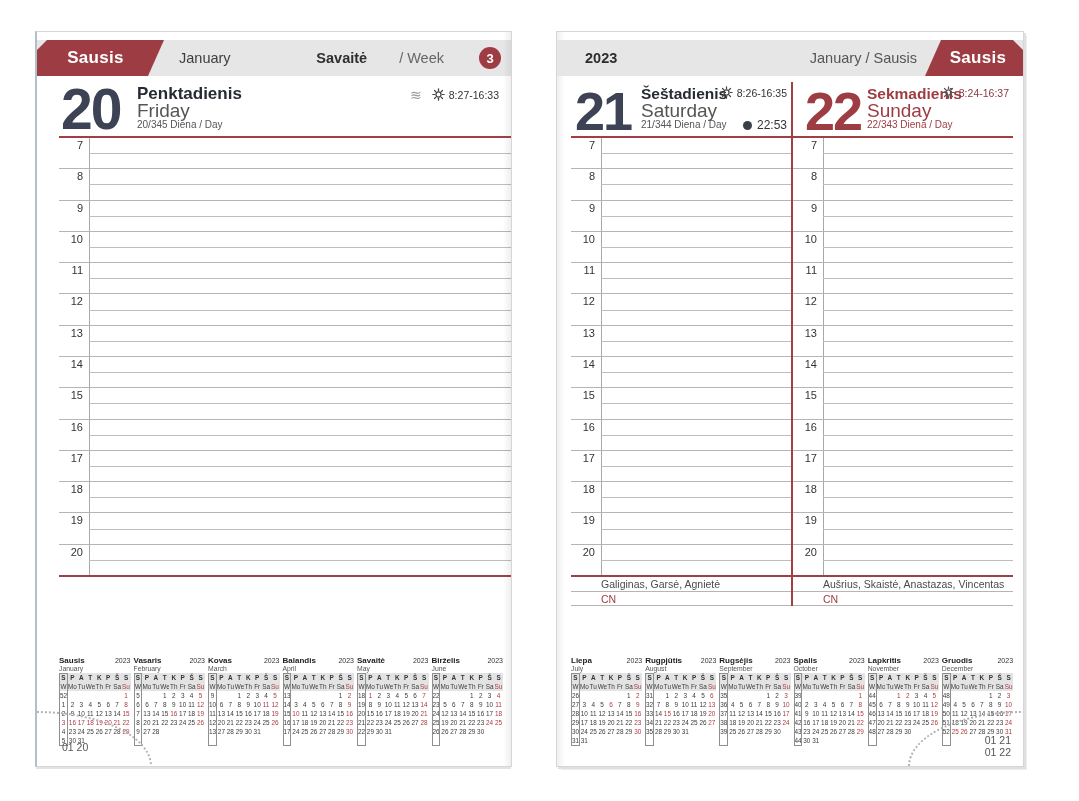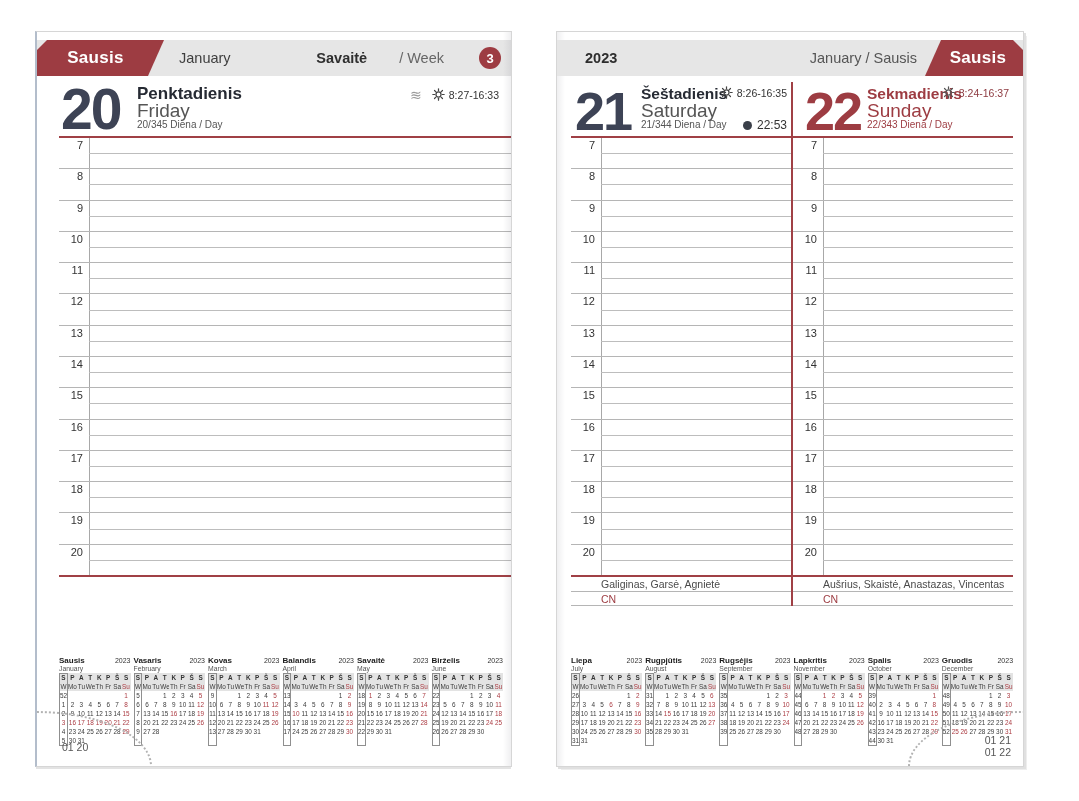--- a/index.html
+++ b/index.html
@@ -1127,24 +1127,24 @@
               <td>29</td>
               <td>30</td>
               <td></td>
             </tr>
           </tbody>
         </table>
         <div class="wkbox"></div>
       </div>
       <div class="mcal">
         <div class="mcal-title">
-          <span class="mt-name">Lapkritis</span>
+          <span class="mt-name">Spalis</span>
           <span class="mt-year">2023</span>
         </div>
-        <div class="mcal-sub">November</div>
+        <div class="mcal-sub">October</div>
         <table class="mcal-grid">
           <thead>
             <tr>
               <th>S</th>
               <th>P</th>
               <th>A</th>
               <th>T</th>
               <th>K</th>
               <th>P</th>
               <th>Š</th>
@@ -1156,20 +1156,114 @@
               <th>Tu</th>
               <th>We</th>
               <th>Th</th>
               <th>Fr</th>
               <th>Sa</th>
               <th class="r">Su</th>
             </tr>
           </thead>
           <tbody>
             <tr>
+              <td>39</td>
+              <td></td>
+              <td></td>
+              <td></td>
+              <td></td>
+              <td></td>
+              <td></td>
+              <td class="r">1</td>
+            </tr>
+            <tr>
+              <td>40</td>
+              <td>2</td>
+              <td>3</td>
+              <td>4</td>
+              <td>5</td>
+              <td>6</td>
+              <td>7</td>
+              <td class="r">8</td>
+            </tr>
+            <tr>
+              <td>41</td>
+              <td>9</td>
+              <td>10</td>
+              <td>11</td>
+              <td>12</td>
+              <td>13</td>
+              <td>14</td>
+              <td class="r">15</td>
+            </tr>
+            <tr>
+              <td>42</td>
+              <td>16</td>
+              <td>17</td>
+              <td>18</td>
+              <td>19</td>
+              <td>20</td>
+              <td>21</td>
+              <td class="r">22</td>
+            </tr>
+            <tr>
+              <td>43</td>
+              <td>23</td>
+              <td>24</td>
+              <td>25</td>
+              <td>26</td>
+              <td>27</td>
+              <td>28</td>
+              <td class="r">29</td>
+            </tr>
+            <tr>
+              <td>44</td>
+              <td>30</td>
+              <td>31</td>
+              <td></td>
+              <td></td>
+              <td></td>
+              <td></td>
+              <td></td>
+            </tr>
+          </tbody>
+        </table>
+        <div class="wkbox"></div>
+      </div>
+      <div class="mcal">
+        <div class="mcal-title">
+          <span class="mt-name">Lapkritis</span>
+          <span class="mt-year">2023</span>
+        </div>
+        <div class="mcal-sub">November</div>
+        <table class="mcal-grid">
+          <thead>
+            <tr>
+              <th>S</th>
+              <th>P</th>
+              <th>A</th>
+              <th>T</th>
+              <th>K</th>
+              <th>P</th>
+              <th>Š</th>
+              <th class="r">S</th>
+            </tr>
+            <tr>
+              <th>W</th>
+              <th>Mo</th>
+              <th>Tu</th>
+              <th>We</th>
+              <th>Th</th>
+              <th>Fr</th>
+              <th>Sa</th>
+              <th class="r">Su</th>
+            </tr>
+          </thead>
+          <tbody>
+            <tr>
               <td>44</td>
               <td></td>
               <td></td>
               <td class="r">1</td>
               <td class="r">2</td>
               <td>3</td>
               <td>4</td>
               <td class="r">5</td>
             </tr>
             <tr>
@@ -1211,24 +1305,24 @@
               <td></td>
               <td></td>
               <td></td>
             </tr>
           </tbody>
         </table>
         <div class="wkbox"></div>
       </div>
       <div class="mcal">
         <div class="mcal-title">
-          <span class="mt-name">Spalis</span>
+          <span class="mt-name">Gruodis</span>
           <span class="mt-year">2023</span>
         </div>
-        <div class="mcal-sub">October</div>
+        <div class="mcal-sub">December</div>
         <table class="mcal-grid">
           <thead>
             <tr>
               <th>S</th>
               <th>P</th>
               <th>A</th>
               <th>T</th>
               <th>K</th>
               <th>P</th>
               <th>Š</th>
@@ -1240,114 +1334,20 @@
               <th>Tu</th>
               <th>We</th>
               <th>Th</th>
               <th>Fr</th>
               <th>Sa</th>
               <th class="r">Su</th>
             </tr>
           </thead>
           <tbody>
             <tr>
-              <td>39</td>
-              <td></td>
-              <td></td>
-              <td></td>
-              <td></td>
-              <td></td>
-              <td></td>
-              <td class="r">1</td>
-            </tr>
-            <tr>
-              <td>40</td>
-              <td>2</td>
-              <td>3</td>
-              <td>4</td>
-              <td>5</td>
-              <td>6</td>
-              <td>7</td>
-              <td class="r">8</td>
-            </tr>
-            <tr>
-              <td>41</td>
-              <td>9</td>
-              <td>10</td>
-              <td>11</td>
-              <td>12</td>
-              <td>13</td>
-              <td>14</td>
-              <td class="r">15</td>
-            </tr>
-            <tr>
-              <td>42</td>
-              <td>16</td>
-              <td>17</td>
-              <td>18</td>
-              <td>19</td>
-              <td>20</td>
-              <td>21</td>
-              <td class="r">22</td>
-            </tr>
-            <tr>
-              <td>43</td>
-              <td>23</td>
-              <td>24</td>
-              <td>25</td>
-              <td>26</td>
-              <td>27</td>
-              <td>28</td>
-              <td class="r">29</td>
-            </tr>
-            <tr>
-              <td>44</td>
-              <td>30</td>
-              <td>31</td>
-              <td></td>
-              <td></td>
-              <td></td>
-              <td></td>
-              <td></td>
-            </tr>
-          </tbody>
-        </table>
-        <div class="wkbox"></div>
-      </div>
-      <div class="mcal">
-        <div class="mcal-title">
-          <span class="mt-name">Gruodis</span>
-          <span class="mt-year">2023</span>
-        </div>
-        <div class="mcal-sub">December</div>
-        <table class="mcal-grid">
-          <thead>
-            <tr>
-              <th>S</th>
-              <th>P</th>
-              <th>A</th>
-              <th>T</th>
-              <th>K</th>
-              <th>P</th>
-              <th>Š</th>
-              <th class="r">S</th>
-            </tr>
-            <tr>
-              <th>W</th>
-              <th>Mo</th>
-              <th>Tu</th>
-              <th>We</th>
-              <th>Th</th>
-              <th>Fr</th>
-              <th>Sa</th>
-              <th class="r">Su</th>
-            </tr>
-          </thead>
-          <tbody>
-            <tr>
               <td>48</td>
               <td></td>
               <td></td>
               <td></td>
               <td></td>
               <td>1</td>
               <td>2</td>
               <td class="r">3</td>
             </tr>
             <tr>

